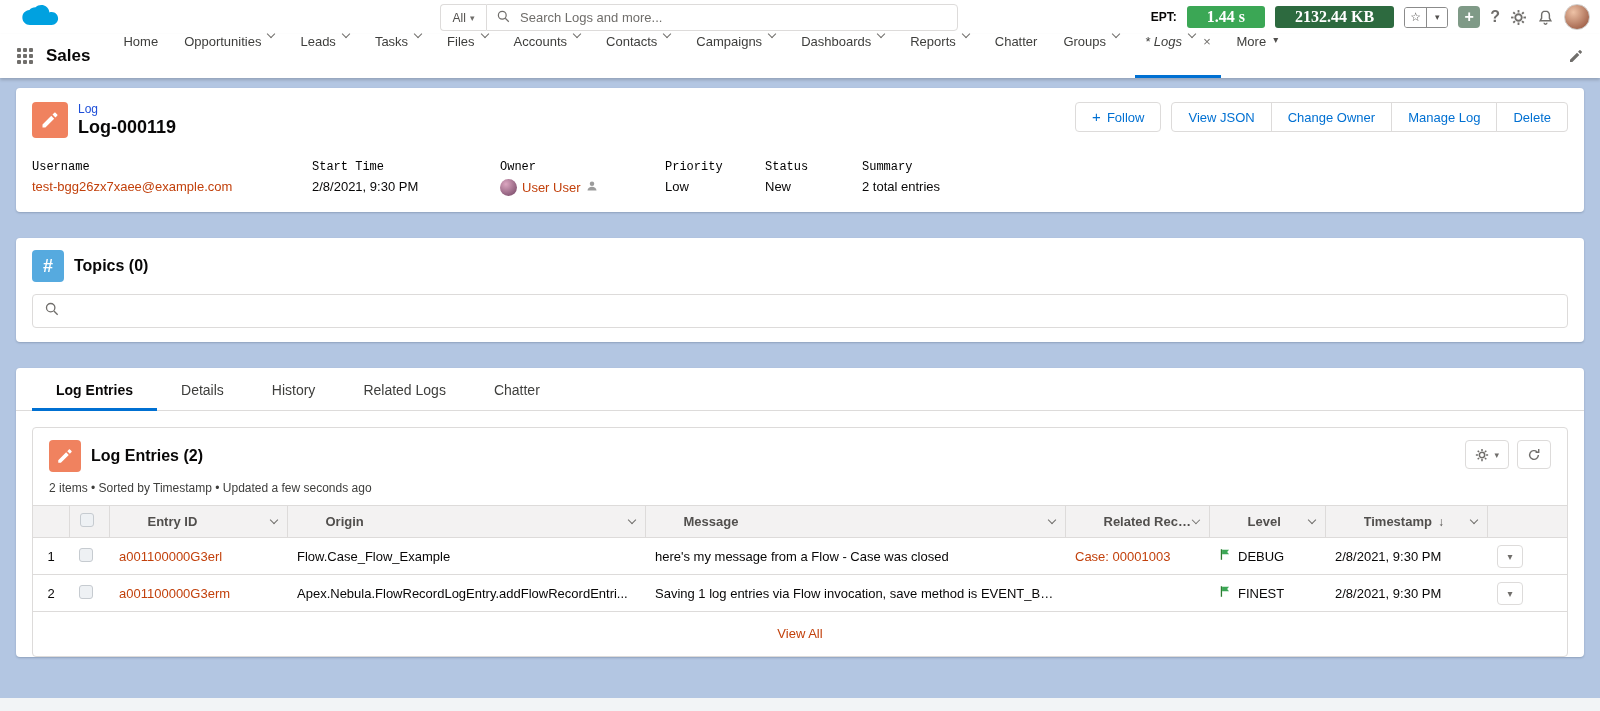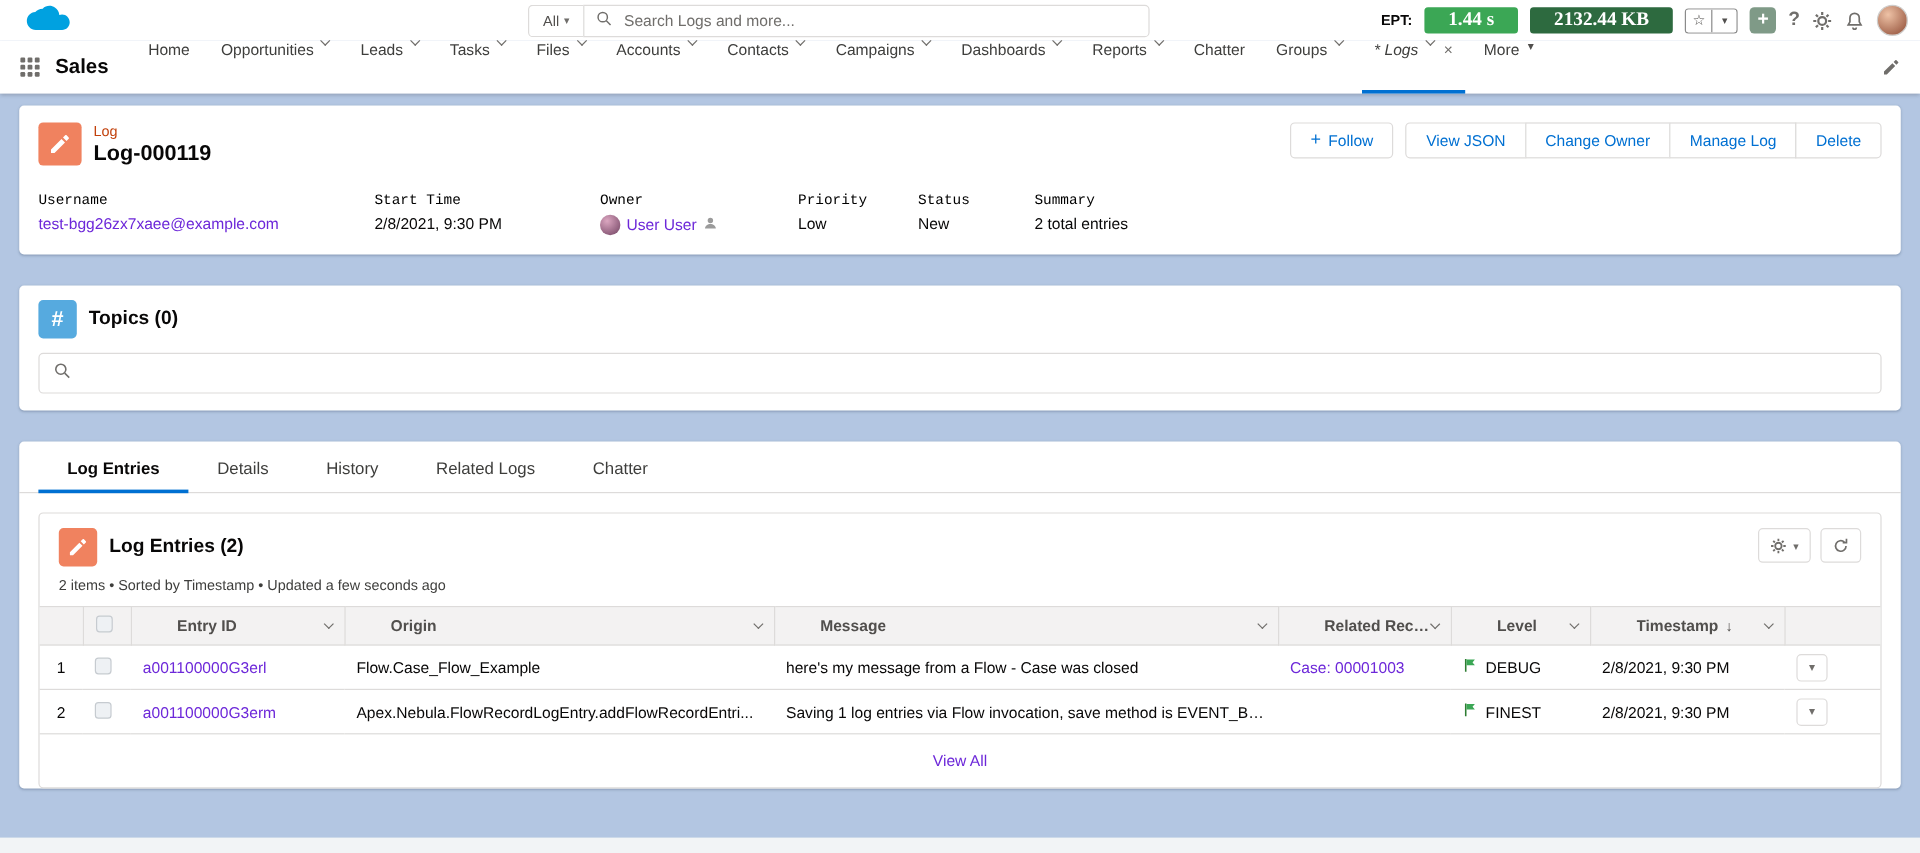--- a/index.html
+++ b/index.html
@@ -3,21 +3,21 @@
 <meta charset="utf-8">
 <style>
   * { box-sizing: border-box; }
   html,body { margin:0; padding:0; }
   body {
     width:1600px; height:711px; overflow:hidden;
     background:#b3c6e2;
     font-family:"Liberation Sans","DejaVu Sans",sans-serif;
     color:#080707; position:relative;
   }
-  a { color:#6d28d9; text-decoration:none; }
+  a { color:#c2410c; text-decoration:none; }
 
   
   .global-header {
     height:34px; background:#fff; display:flex; align-items:center;
     padding:0 12px; position:relative;
   }
   .sf-logo { margin-left:6px; display:flex; align-items:center; }
   .search-wrap { position:absolute; left:440px; top:4px; width:518px; height:27px; display:flex; }
   .scope {
     width:46px; border:1px solid #dddbda; border-right:none; border-radius:4px 0 0 4px;
@@ -60,21 +60,21 @@
 
   
   .content { padding:10px 16px 0; }
   .card { background:#fff; border-radius:4px; box-shadow:0 1px 2px rgba(32,53,77,0.25); }
 
   
   .record-card { padding:14px 16px 16px; margin-bottom:26px; }
   .rc-top { display:flex; align-items:flex-start; }
   .entity-icon { width:36px; height:36px; border-radius:4px; background:#f0825f; display:flex; align-items:center; justify-content:center; flex:0 0 auto; }
   .rc-titles { margin-left:10px; }
-  .rc-entity-label { font-size:12px; color:#c2410c; }
+  .rc-entity-label { font-size:12px; color:#1d4ed8; }
   .rc-title { font-size:18px; font-weight:bold; margin-top:1px; }
   .rc-actions { margin-left:auto; display:flex; gap:10px; align-items:center; }
   .btn { height:30px; padding:0 16px; background:#fff; border:1px solid #dddbda; border-radius:4px;
     color:#0070d2; font-size:13px; display:flex; align-items:center; gap:6px; cursor:pointer; white-space:nowrap; }
   .btn .plus { font-size:15px; margin-top:-1px; }
   .btn-group { display:flex; }
   .btn-group .btn { border-radius:0; margin-left:-1px; }
   .btn-group .btn:first-child { border-radius:4px 0 0 4px; margin-left:0; }
   .btn-group .btn:last-child { border-radius:0 4px 4px 0; }
   .rc-fields { display:flex; margin-top:22px; }

